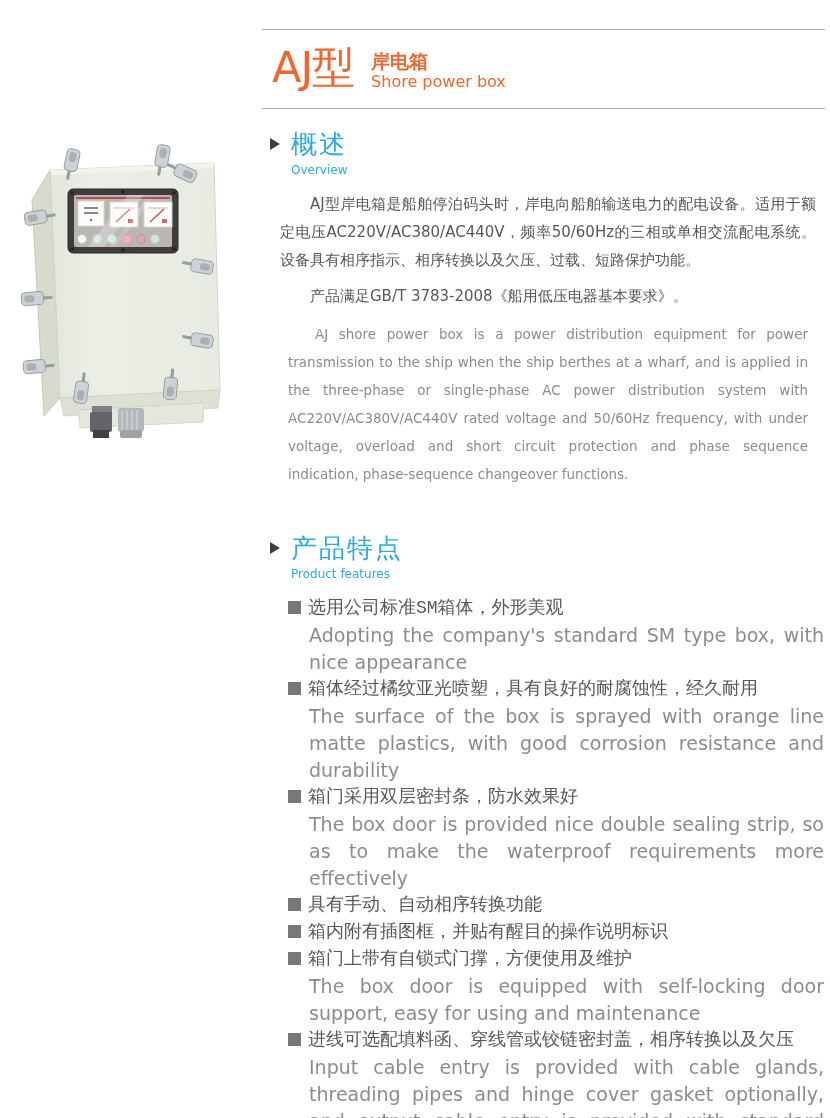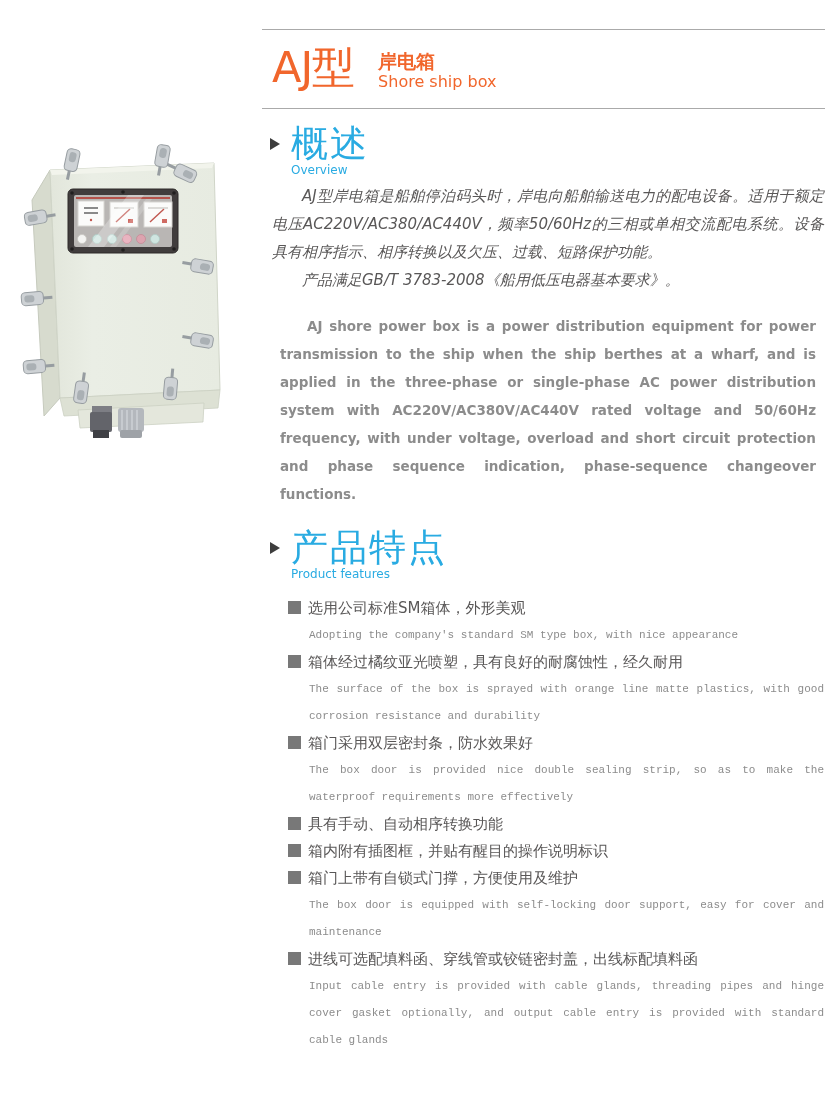--- a/index.html
+++ b/index.html
@@ -16,67 +16,67 @@
     width:830px;height:1118px;position:relative;overflow:hidden;
     font-family:"DejaVu Sans","Liberation Sans",sans-serif;
   }
   .rule{position:absolute;left:262px;width:563px;height:1px;background:var(--rule-color);}
   .rule.top{top:29px;}
   .rule.under-header{top:108px;}
 
   
   .brand{position:absolute;left:272px;top:44px;display:flex;align-items:flex-start;color:var(--accent-orange);}
   .brand-model{font-size:43px;line-height:46px;font-weight:400;letter-spacing:-1px;text-align:right;}
-  .brand-sub{margin-left:24px;padding-top:6px;}
+  .brand-sub{margin-left:17px;padding-top:6px;}
   .brand-sub-cn{font-size:19px;line-height:22px;font-weight:700;}
   .brand-sub-en{font-size:16px;line-height:20px;}
 
   
   .sec{position:absolute;left:270px;color:var(--accent-blue);}
   .sec .tri{
     position:absolute;left:0;top:9px;width:0;height:0;
     border-left:10px solid var(--heading-marker);
     border-top:6px solid transparent;border-bottom:6px solid transparent;
   }
-  .sec .cn{margin-left:21px;font-size:37px;line-height:30px;letter-spacing:2px;font-weight:500;}
+  .sec .cn{margin-left:21px;font-size:26px;line-height:30px;letter-spacing:2px;font-weight:500;}
   .sec .en{margin-left:21px;font-size:12px;line-height:22px;}
 
   .sec.overview{top:129px;}
   .sec.features{top:533px;}
 
   
   .cn-block{position:absolute;left:272px;top:182px;width:552px;
     font-size:15px;line-height:28px;color:var(--text-primary);text-align:justify;}
-  .cn-block p{margin:0;text-indent:2em;font-style:italic;}
+  .cn-block p{margin:8px;text-indent:2em;}
   .en-block{position:absolute;left:272px;top:304px;width:552px;
     font-size:13.5px;line-height:28px;color:var(--text-secondary);text-align:justify;}
-  .en-block p{margin:8px;text-indent:2em;font-weight:bold;}
+  .en-block p{margin:16px;text-indent:2em;}
 
   
   .photo{position:absolute;left:18px;top:152px;width:236px;height:296px;}
   .photo svg{overflow:visible;}
 
   
   .features-list{position:absolute;left:288px;top:595px;width:536px;}
-  .feat-cn{font-size:15px;line-height:27px;color:var(--text-primary);}
+  .feat-cn{font-size:18px;line-height:27px;color:var(--text-primary);font-family:Liberation Mono, monospace;}
   .feat-cn .sq{display:inline-block;width:13px;height:13px;background:var(--bullet-square);
     margin-right:7px;vertical-align:-1px;}
-  .feat-en{font-size:11px;line-height:27px;color:var(--text-secondary);
-    text-align:justify;padding-left:21px;font-family:Liberation Mono, monospace;}
+  .feat-en{font-size:19px;line-height:27px;color:var(--text-secondary);
+    text-align:justify;padding-left:21px;}
 </style>
 </head>
 <body>
 
 <div class="rule top"></div>
 
 <div class="brand">
   <div class="brand-model">AJ型</div>
   <div class="brand-sub">
     <div class="brand-sub-cn">岸电箱</div>
-    <div class="brand-sub-en">Shore ship box</div>
+    <div class="brand-sub-en">Shore power box</div>
   </div>
 </div>
 
 <div class="rule under-header"></div>
 
 <div class="sec overview">
   <span class="tri"></span>
   <div class="cn">概述</div>
   <div class="en">Overview</div>
 </div>
@@ -219,22 +219,22 @@
   <div class="feat">
     <div class="feat-cn">
       <span class="sq"></span><span>箱内附有插图框，并贴有醒目的操作说明标识</span>
     </div>
   </div>
 
   <div class="feat">
     <div class="feat-cn">
       <span class="sq"></span><span>箱门上带有自锁式门撑，方便使用及维护</span>
     </div>
-    <div class="feat-en">The box door is equipped with self-locking door support, easy for cover and maintenance</div>
-  </div>
-
-  <div class="feat">
-    <div class="feat-cn">
-      <span class="sq"></span><span>进线可选配填料函、穿线管或铰链密封盖，出线标配填料函</span>
+    <div class="feat-en">The box door is equipped with self-locking door support, easy for using and maintenance</div>
+  </div>
+
+  <div class="feat">
+    <div class="feat-cn">
+      <span class="sq"></span><span>进线可选配填料函、穿线管或铰链密封盖，相序转换以及欠压</span>
     </div>
     <div class="feat-en">Input cable entry is provided with cable glands, threading pipes and hinge cover gasket optionally, and output cable entry is provided with standard cable glands</div>
   </div>
 </div>
 
 </body></html>

